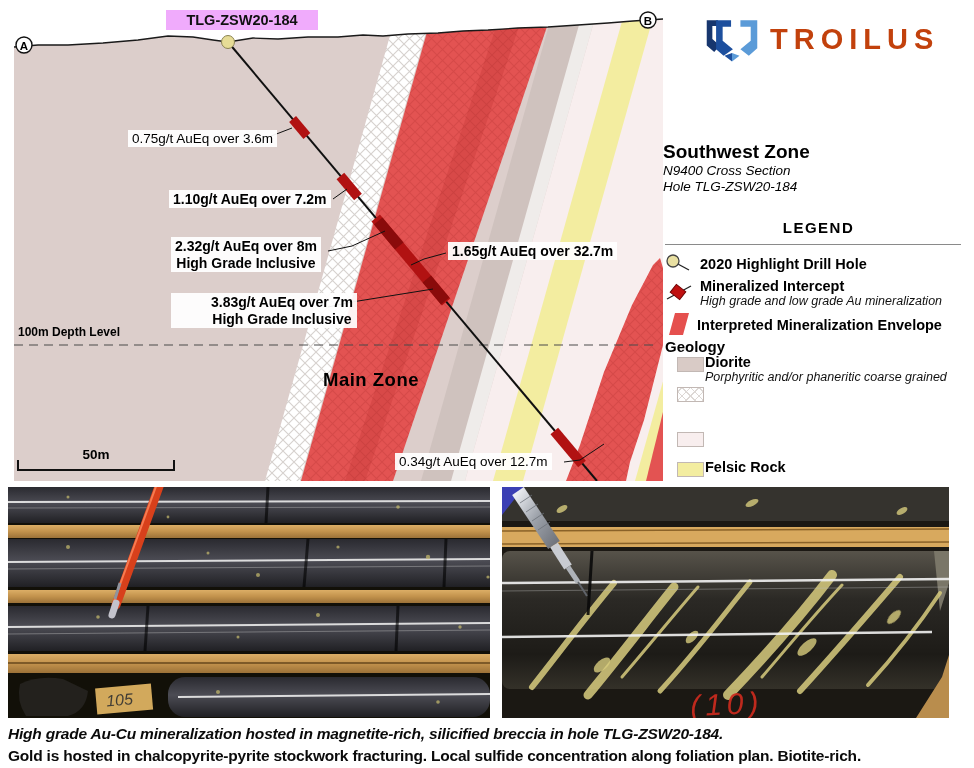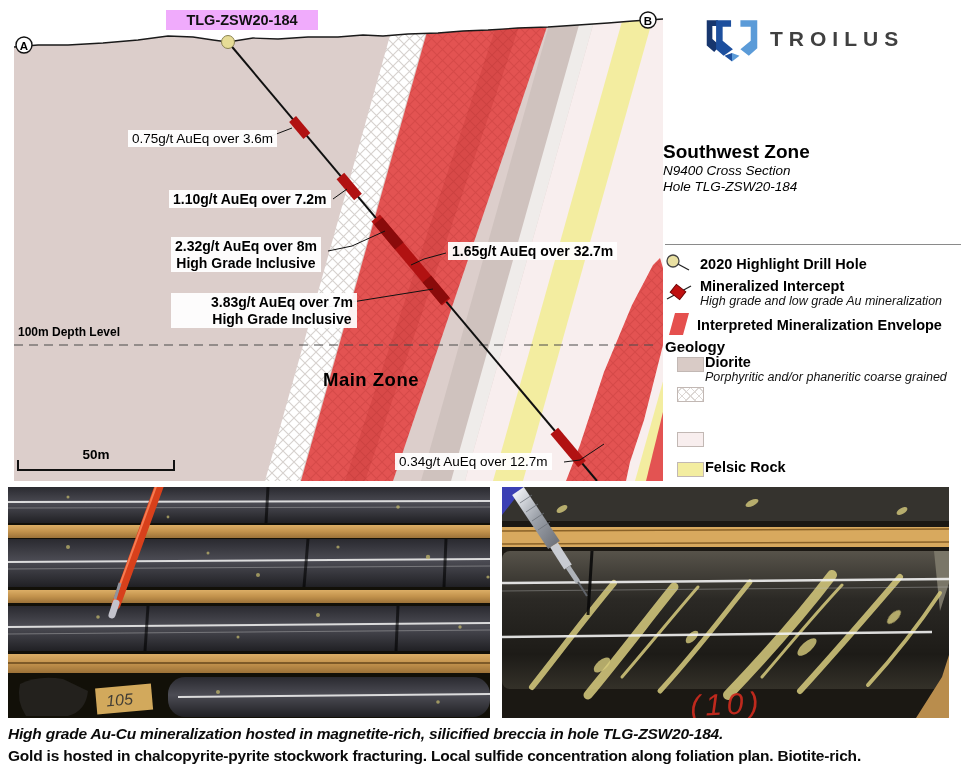--- a/index.html
+++ b/index.html
@@ -16,21 +16,21 @@
   .reg{font-size:13.5px;}
   .bld{font-size:14px;font-weight:bold;}
   .two{line-height:16.5px;text-align:center;}
   .depth-lbl{left:10px;top:325px;font-size:12px;font-weight:bold;}
   .zone-lbl{left:315px;top:369px;font-size:18.5px;font-weight:bold;letter-spacing:.5px;}
   .scale-lbl{left:38px;top:447px;width:100px;text-align:center;font-size:13.5px;font-weight:bold;}
 
   
   .info{position:absolute;left:663px;top:0;width:311px;height:481px;}
   .logo{position:absolute;left:40px;top:14px;display:flex;align-items:center;gap:9px;}
-  .logo-text{font-size:21px;font-weight:800;letter-spacing:6px;color:#404040;}
+  .logo-text{font-size:29px;font-weight:800;letter-spacing:6px;color:#c2410c;}
   .titleblock{position:absolute;left:0;top:141px;width:100%;text-align:left;color:#000;}
   .t1{font-size:19px;font-weight:bold;}
   .t2{font-size:13.5px;font-style:italic;line-height:16px;}
   .legend-title{position:absolute;left:0;top:219px;width:100%;text-align:center;
     font-size:15px;font-weight:bold;letter-spacing:1.5px;}
   .sep{position:absolute;left:2px;top:244px;width:296px;border-top:1.4px solid #8a8a8a;}
   .lg-row{position:absolute;left:0;}
   .lg-label{font-size:14.5px;font-weight:bold;color:#000;}
   .lg-sub{font-size:12.5px;font-style:italic;color:#111;line-height:14px;}
   .lg-icon{position:absolute;}
@@ -145,20 +145,21 @@
       </svg>
       <span class="logo-text">TROILUS</span>
     </div>
 
     <div class="titleblock">
       <div class="t1">Southwest Zone</div>
       <div class="t2">N9400 Cross Section</div>
       <div class="t2">Hole TLG-ZSW20-184</div>
     </div>
 
+    <div class="legend-title">LEGEND</div>
     <div class="sep"></div>
 
     <svg class="lg-icon" style="left:2px;top:253px;" width="28" height="20" viewBox="0 0 28 20">
       <line x1="11" y1="10" x2="24" y2="17" stroke="#222" stroke-width="1.3"></line>
       <circle cx="8" cy="8" r="6" fill="#e9e0a2" stroke="#444" stroke-width="1.3"></circle>
     </svg>
     <div class="lg-row" style="left:37px;top:255px;">
       <span class="lg-label">2020 Highlight Drill Hole</span>
     </div>
 

